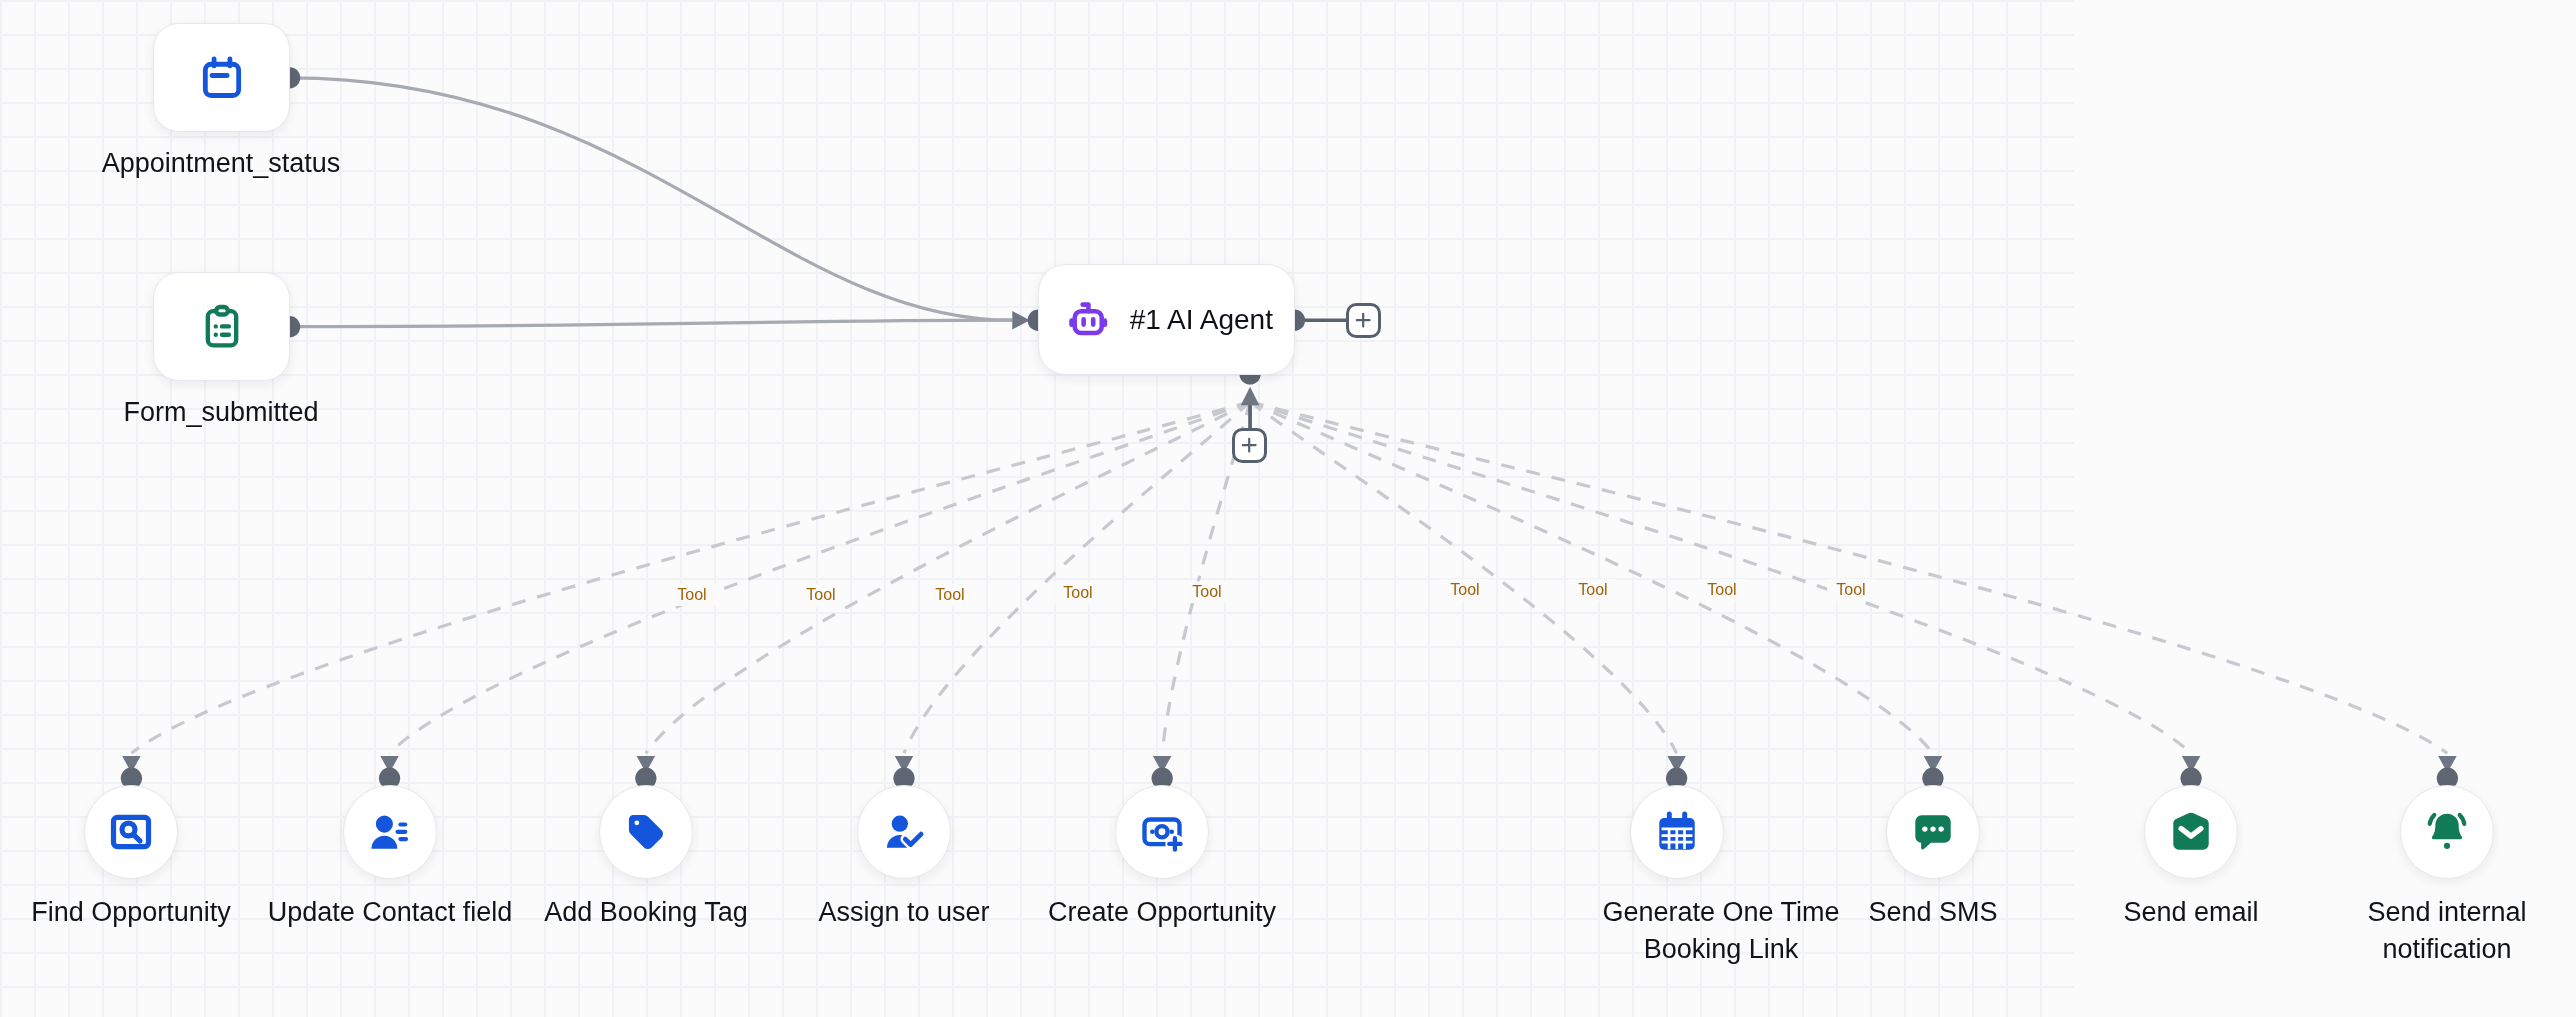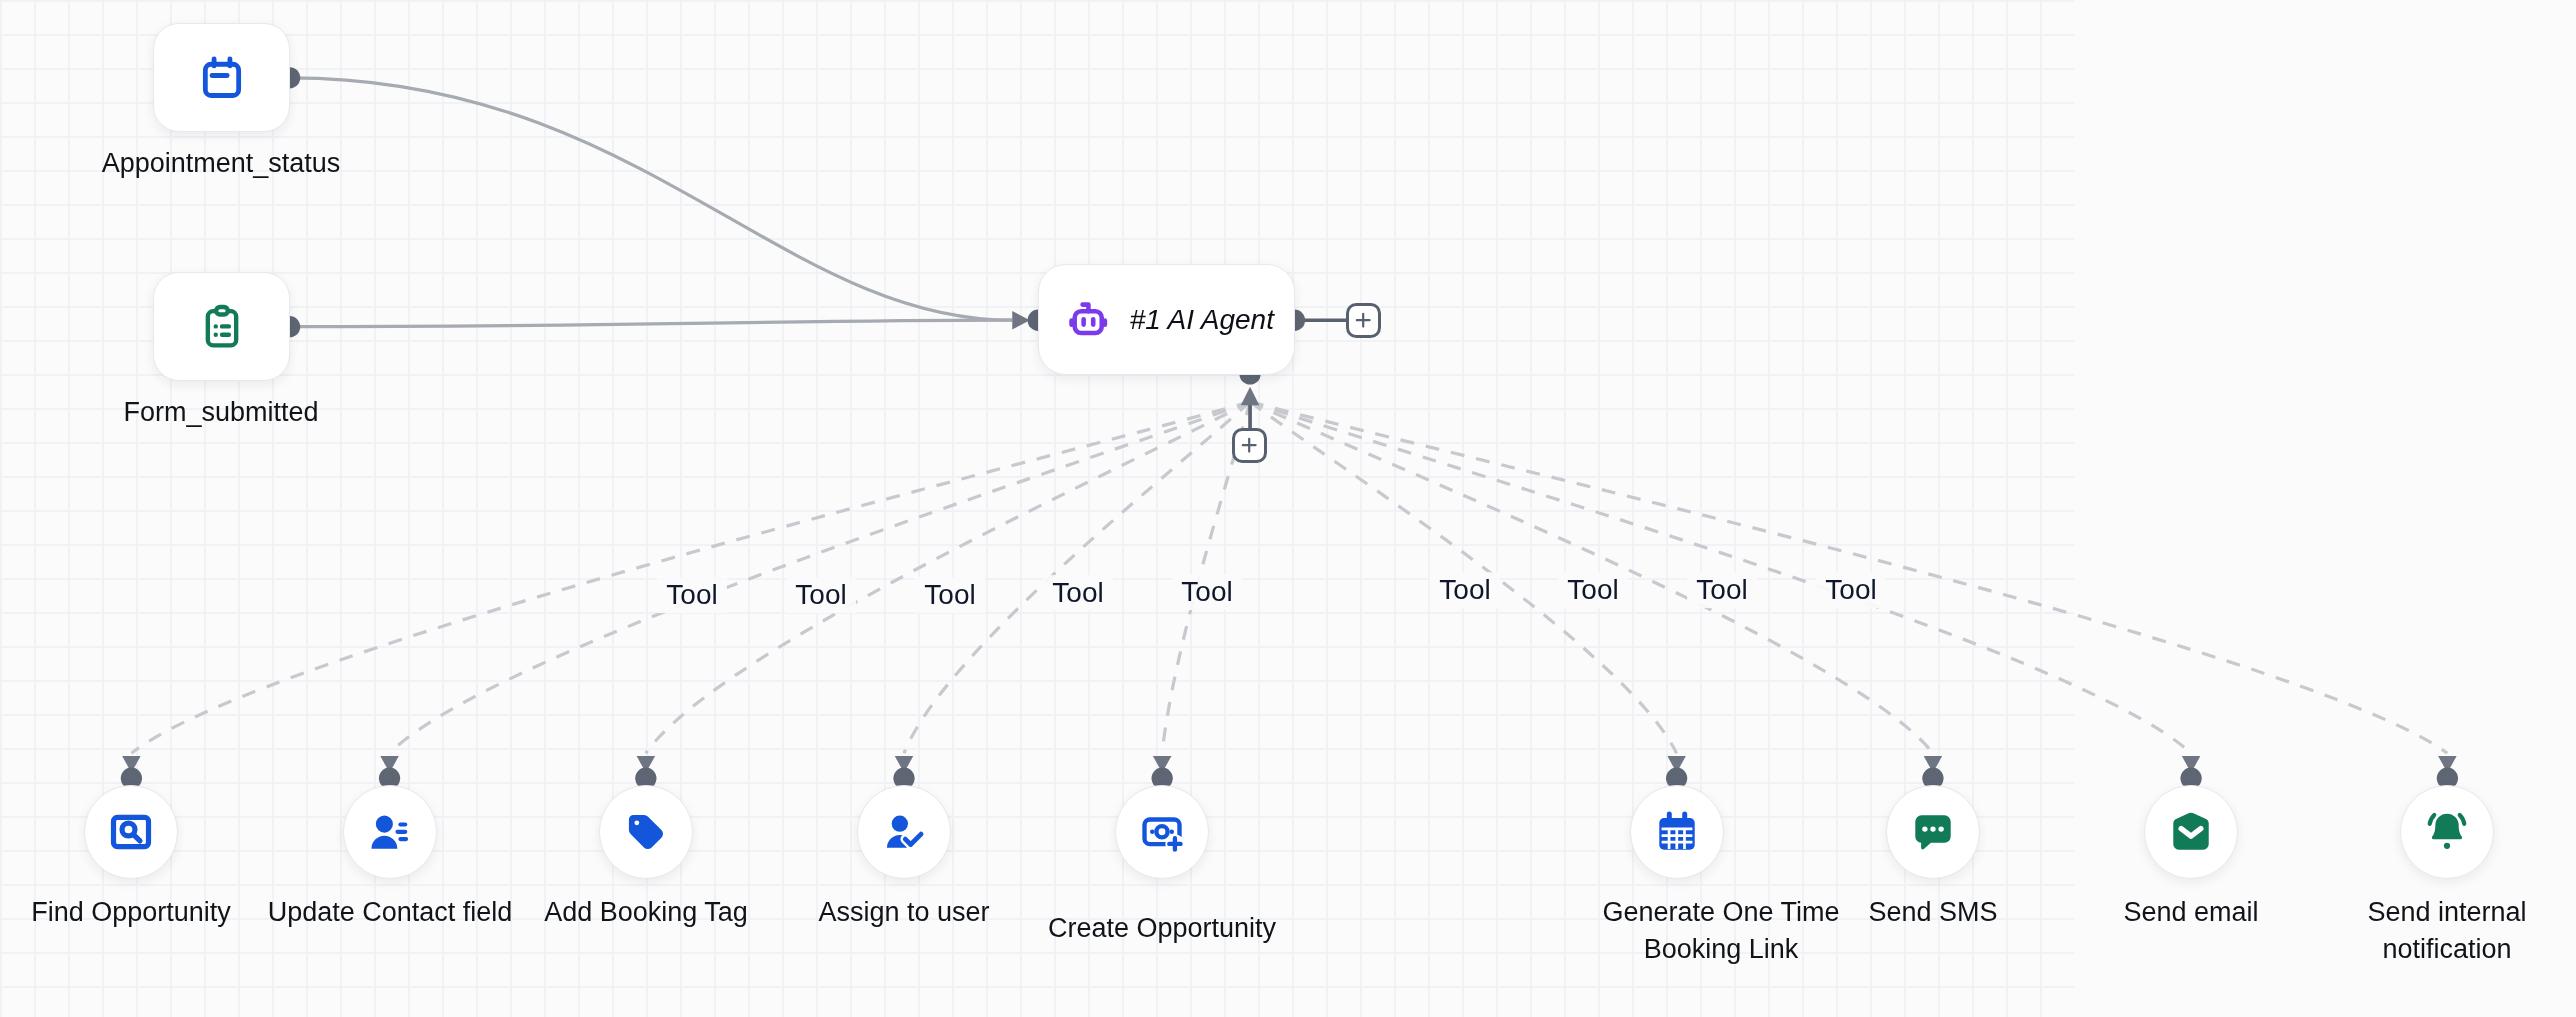--- a/index.html
+++ b/index.html
@@ -23,42 +23,42 @@
     box-shadow:0 3.7px 11px rgba(20,24,33,0.07);
   }
   .trigger-box{width:137px;height:109px;border-radius:26px;
     display:flex;align-items:center;justify-content:center;}
   .trigger-label, .tool-label{
     position:absolute;z-index:2;color:#101418;font-size:27px;line-height:1.36;
     text-align:center;transform:translateX(-50%);white-space:nowrap;
   }
   .agent-box{width:257px;height:111px;border-radius:28px;
     display:flex;align-items:center;gap:16.7px;padding-left:24px;}
-  .agent-title{font-size:28px;font-weight:500;color:#0d1117;white-space:nowrap;font-style:italic;}
+  .agent-title{font-size:28px;font-weight:500;color:#0d1117;white-space:nowrap;}
   .icon-52{width:50px;height:50px;flex:none;}
   .tool-circle{
     position:absolute;z-index:2;width:94px;height:94px;border-radius:50%;
     background:#fff;border:1.9px solid #e7e8ec;box-sizing:border-box;
     box-shadow:0 3.7px 11px rgba(20,24,33,0.07);
     display:flex;align-items:center;justify-content:center;
     transform:translateX(-50%);
   }
   .blue{color:#1355db;}
   .green{color:#117a57;}
   .purple{color:#7c3aed;}
   .plus-btn{
     position:absolute;z-index:3;width:35px;height:35px;box-sizing:border-box;
     background:#fff;border:3.7px solid #57606e;border-radius:10.2px;
     display:flex;align-items:center;justify-content:center;
     color:#57606e;padding:0;cursor:pointer;
   }
   .plus-btn svg{width:20.4px;height:20.4px;}
   .edge-label{
     position:absolute;z-index:2;transform:translate(-50%,-50%);
-    color:#0f172a;font-size:28px;background:rgba(251,251,252,0.92);
+    color:#a16207;font-size:16px;background:rgba(251,251,252,0.92);
     padding:1.9px 9.3px;white-space:nowrap;
   }
 </style>
 </head>
 <body>
 
 <svg width="0" height="0" style="position:absolute">
   <defs>
     <symbol id="calendar-icon" viewBox="0 0 24 24">
       <g fill="none" stroke="currentColor" stroke-width="2.3" stroke-linecap="round" stroke-linejoin="round">
@@ -262,21 +262,21 @@
     <div class="tool-label" style="left: 904px; top: 894px;">
         <div>Assign to user</div>
       </div>
   </div>
     <div class="tool-wrap">
     <div class="tool-circle blue" style="left: 1162px; top: 785px;">
       <svg class="icon-52" viewBox="0 0 54 54" width="50" height="50">
           <use href="#opportunity-add-icon"></use>
         </svg>
     </div>
-    <div class="tool-label" style="left: 1162px; top: 894px; margin-top: 16px;">
+    <div class="tool-label" style="left: 1162px; top: 894px;">
         <div>Create Opportunity</div>
       </div>
   </div>
     <div class="tool-wrap">
     <div class="tool-circle blue" style="left: 1677px; top: 785px;">
       <svg class="icon-52" viewBox="0 0 54 54" width="50" height="50">
           <use href="#calendar-grid-icon"></use>
         </svg>
     </div>
     <div class="tool-label" style="left: 1677px; top: 894px; margin-left: 44px;">

